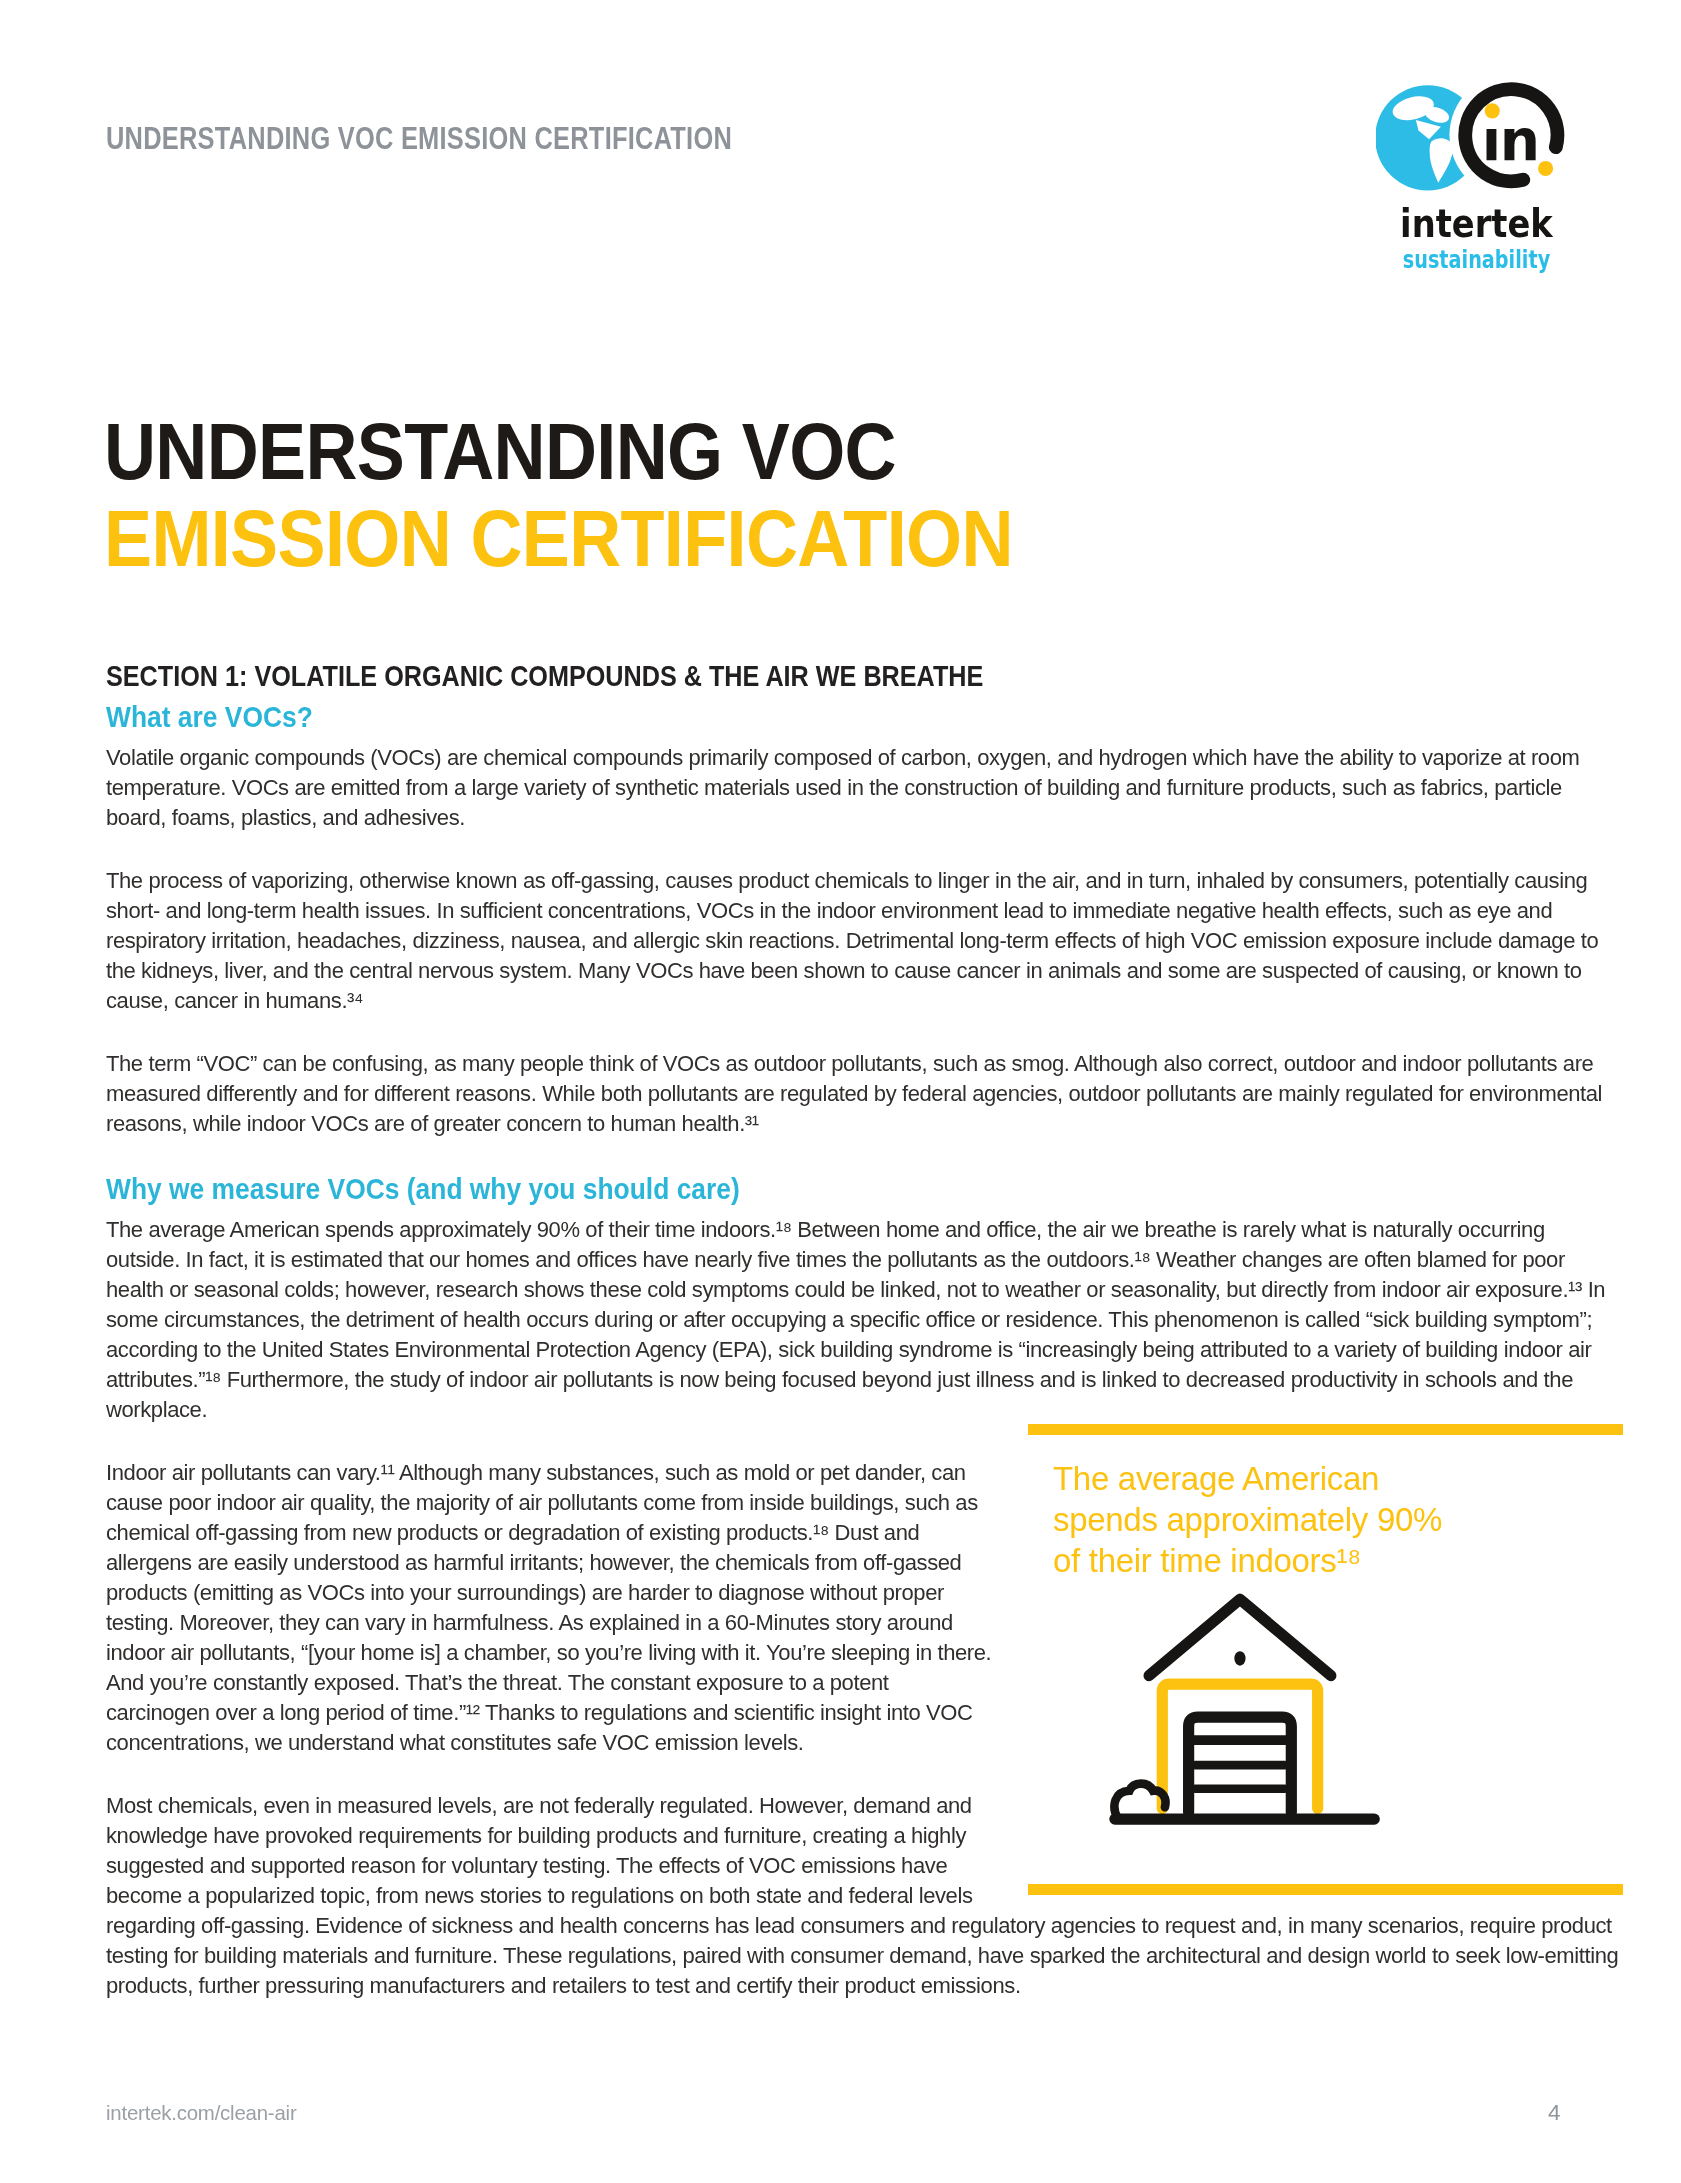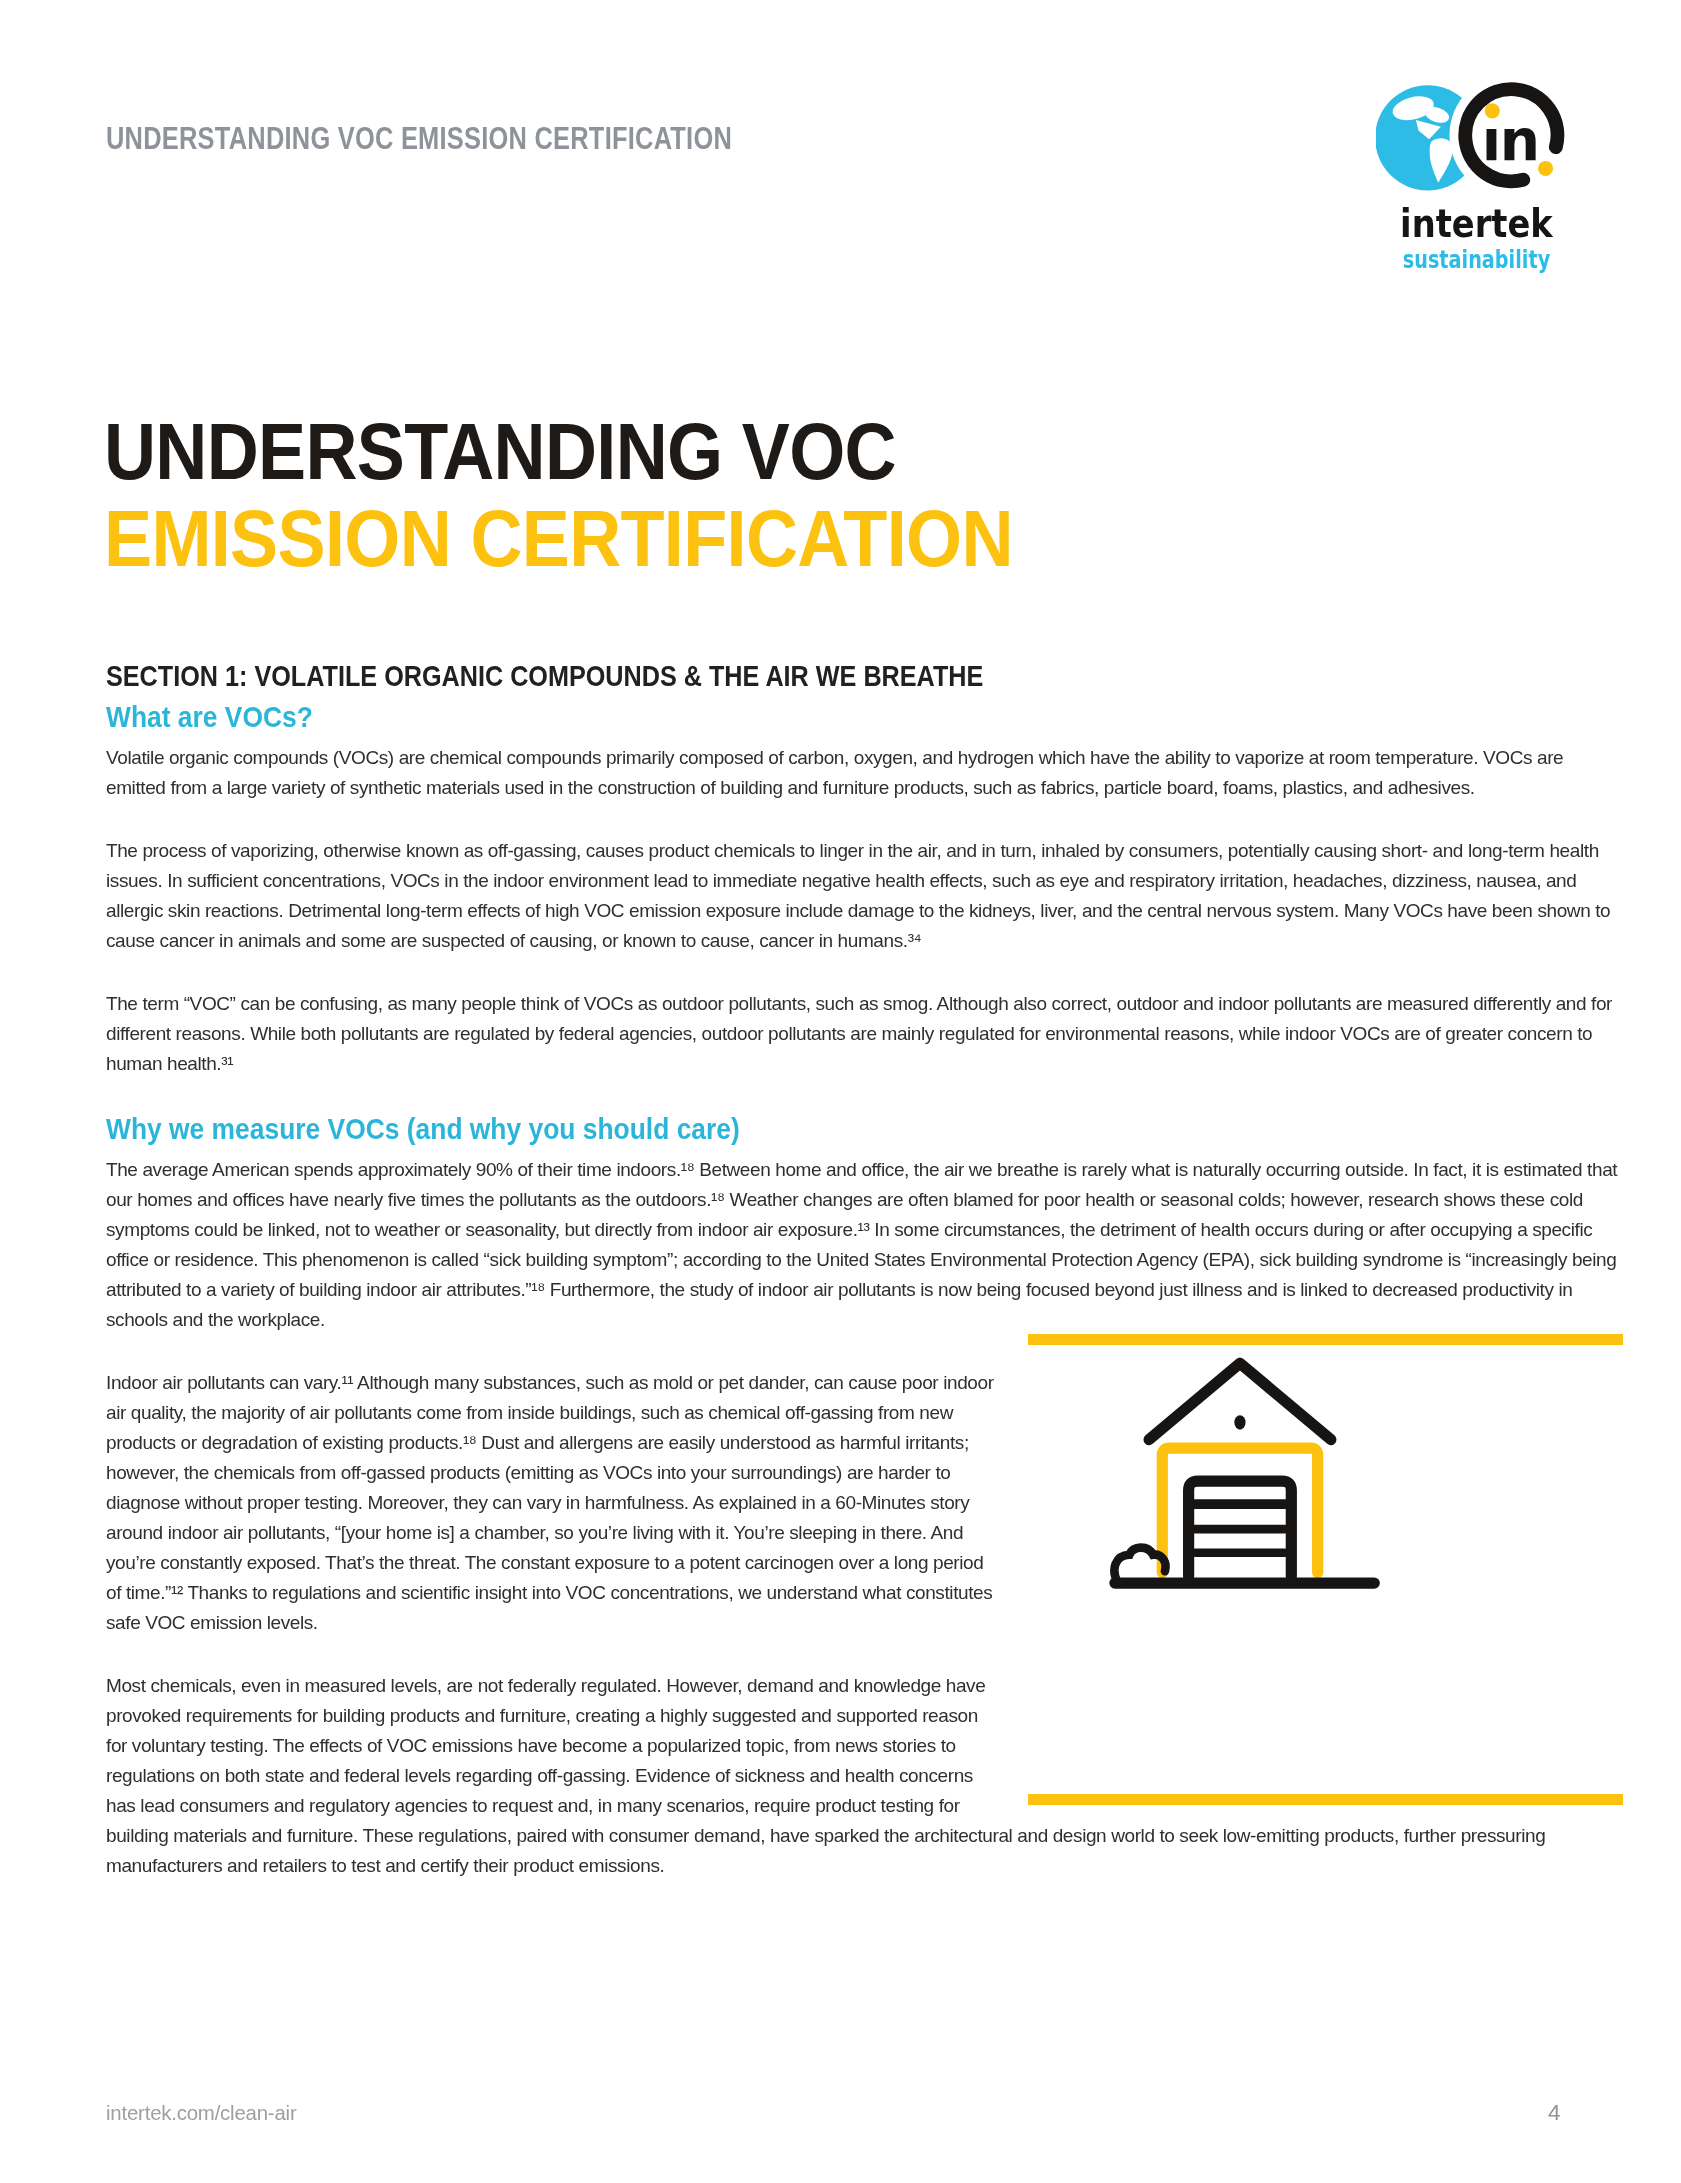--- a/index.html
+++ b/index.html
@@ -33,21 +33,21 @@
   .section-h{
     font-size:30px;font-weight:bold;color:#232022;margin:0 0 6.6px 0;
     transform:scaleX(.84);transform-origin:left top;white-space:nowrap;
   }
   .sub-h{
     font-size:30px;font-weight:bold;color:#2BB6D9;margin:0 0 9.2px 0;
     transform:scaleX(.88);transform-origin:left top;white-space:nowrap;
   }
   .sub-h.later{margin-top:22.4px;}
   .article p{
-    font-size:19px;line-height:30px;margin:0 0 33px 0;
+    font-size:22px;line-height:30px;margin:0 0 33px 0;
     letter-spacing:-0.4px;color:#312F2D;
   }
 
   
   .callout{
     float:right;width:595px;height:471px;margin:-34px 0 9.2px 34px;
     position:relative;
   }
   .yellow-bar{height:11.2px;background:#FDC110;}
   .yellow-bar.bottom{position:absolute;left:0;right:0;bottom:0;}
@@ -107,20 +107,21 @@
   <div class="sub-h">What are VOCs?</div>
   <p>Volatile organic compounds (VOCs) are chemical compounds primarily composed of carbon, oxygen, and hydrogen which have the ability to vaporize at room temperature. VOCs are emitted from a large variety of synthetic materials used in the construction of building and furniture products, such as fabrics, particle board, foams, plastics, and adhesives.</p>
   <p>The process of vaporizing, otherwise known as off-gassing, causes product chemicals to linger in the air, and in turn, inhaled by consumers, potentially causing short- and long-term health issues. In sufficient concentrations, VOCs in the indoor environment lead to immediate negative health effects, such as eye and respiratory irritation, headaches, dizziness, nausea, and allergic skin reactions. Detrimental long-term effects of high VOC emission exposure include damage to the kidneys, liver, and the central nervous system. Many VOCs have been shown to cause cancer in animals and some are suspected of causing, or known to cause, cancer in humans.³⁴</p>
   <p>The term “VOC” can be confusing, as many people think of VOCs as outdoor pollutants, such as smog. Although also correct, outdoor and indoor pollutants are measured differently and for different reasons. While both pollutants are regulated by federal agencies, outdoor pollutants are mainly regulated for environmental reasons, while indoor VOCs are of greater concern to human health.³¹</p>
 
   <div class="sub-h later">Why we measure VOCs (and why you should care)</div>
   <p>The average American spends approximately 90% of their time indoors.¹⁸ Between home and office, the air we breathe is rarely what is naturally occurring outside. In fact, it is estimated that our homes and offices have nearly five times the pollutants as the outdoors.¹⁸ Weather changes are often blamed for poor health or seasonal colds; however, research shows these cold symptoms could be linked, not to weather or seasonality, but directly from indoor air exposure.¹³ In some circumstances, the detriment of health occurs during or after occupying a specific office or residence. This phenomenon is called “sick building symptom”; according to the United States Environmental Protection Agency (EPA), sick building syndrome is “increasingly being attributed to a variety of building indoor air attributes.”¹⁸ Furthermore, the study of indoor air pollutants is now being focused beyond just illness and is linked to decreased productivity in schools and the workplace.</p>
 
   <aside class="callout">
     <div class="yellow-bar top"></div>
+    <div class="callout-text">The average American spends approximately 90% of their time indoors¹⁸</div>
     <svg class="house" width="285" height="237" viewBox="0 0 432 360">
 
       <path d="M 62 130 L 200 14 L 338 130" fill="none" stroke="#171513" stroke-width="17" stroke-linecap="round" stroke-linejoin="round"></path>
 
       <ellipse cx="200" cy="104" rx="8.5" ry="11" fill="#171513"></ellipse>
 
       <path d="M 82 332 L 82 154 Q 82 143 93 143 L 307 143 Q 318 143 318 154 L 318 332" fill="none" stroke="#FDC110" stroke-width="17" stroke-linecap="round"></path>
 
       <path d="M 122 338 L 122 207 Q 122 193 136 193 L 264 193 Q 278 193 278 207 L 278 338" fill="none" stroke="#171513" stroke-width="17" stroke-linecap="round"></path>
       <line x1="130" y1="228" x2="270" y2="228" stroke="#171513" stroke-width="15" stroke-linecap="round"></line>

